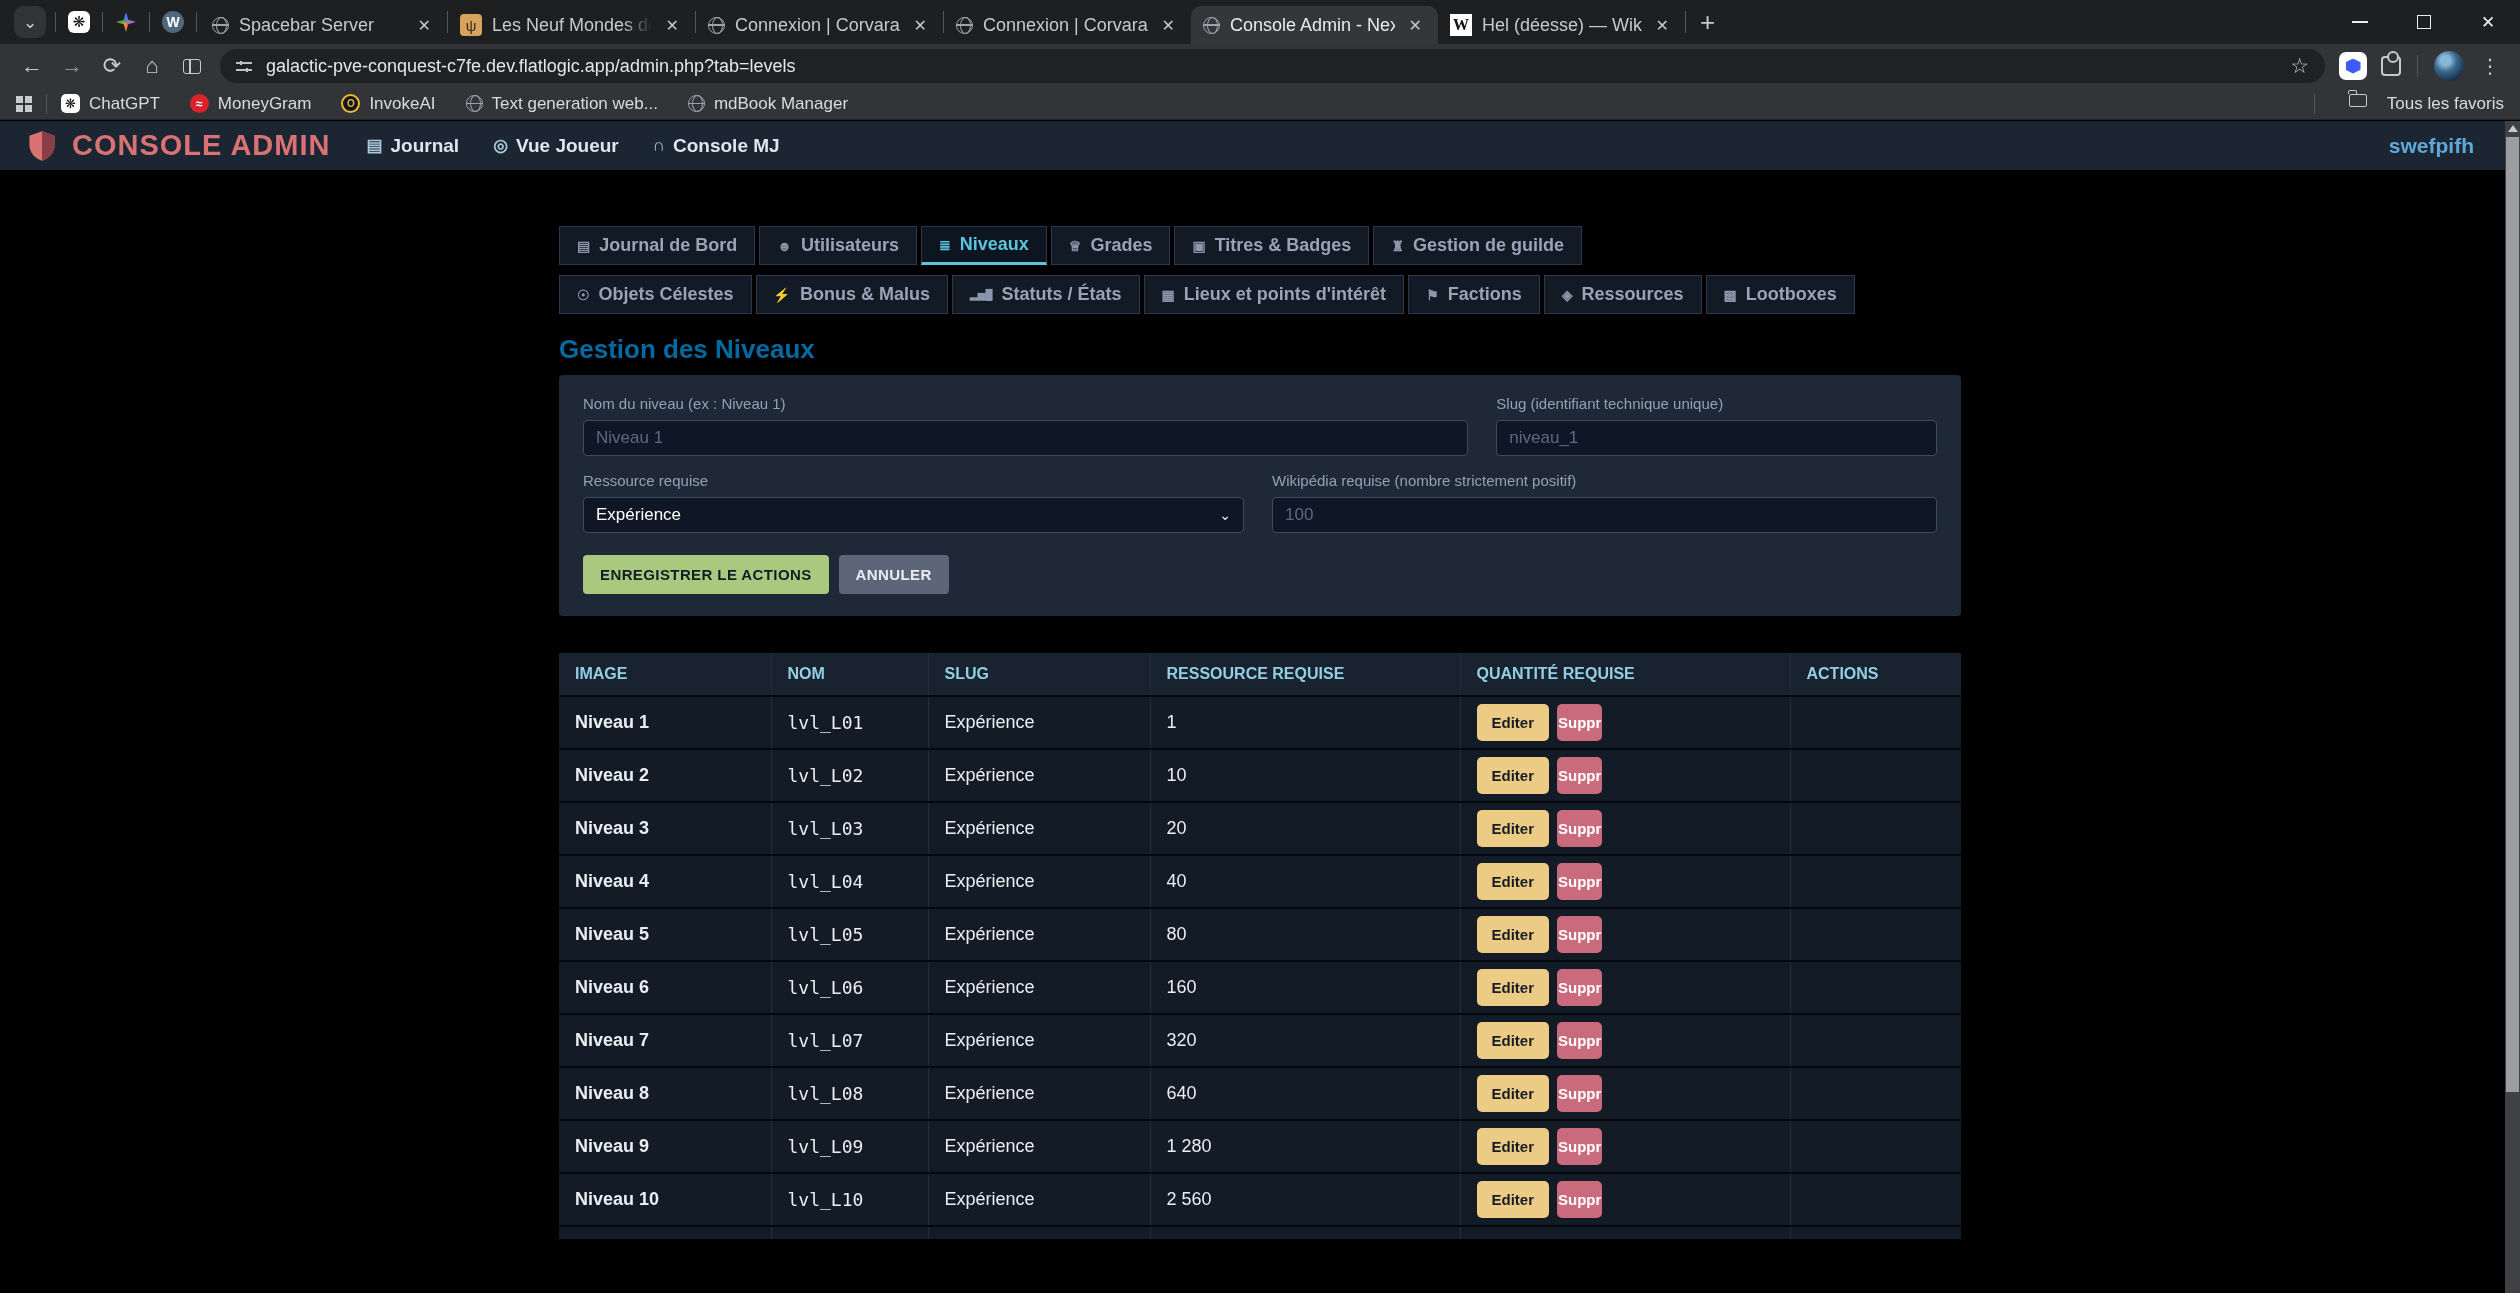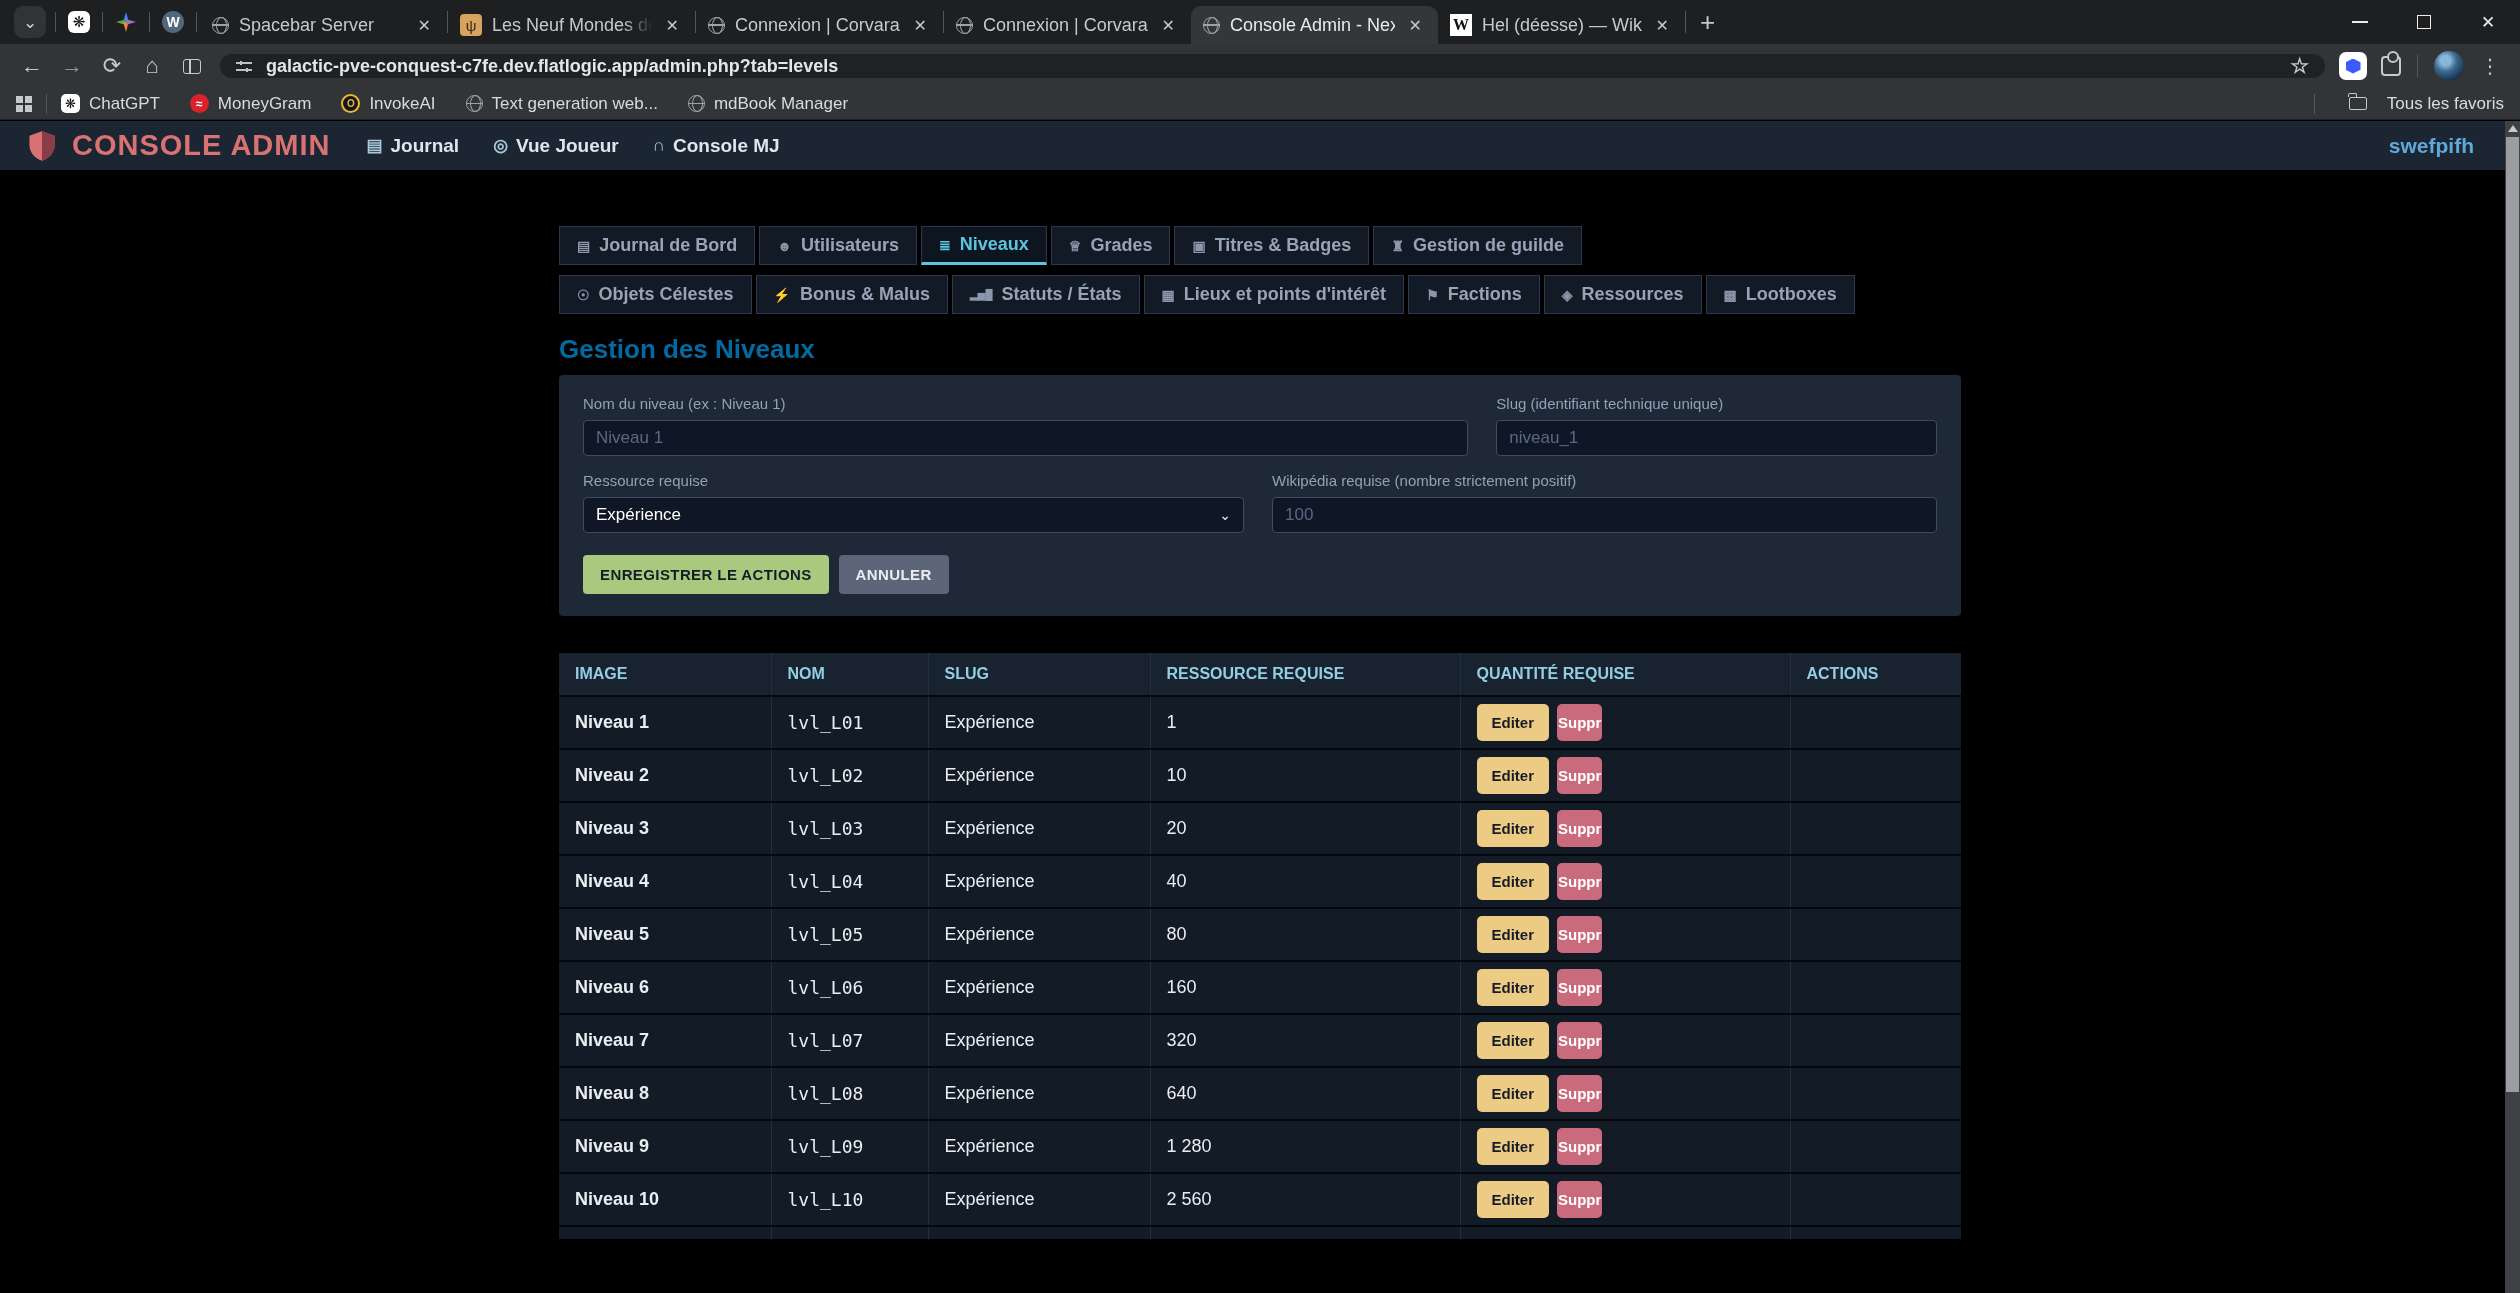--- a/index.html
+++ b/index.html
@@ -39,22 +39,22 @@
   .winbtn .bar { width:16px; height:2px; background:#ececec; }
   .winbtn .box { width:14px; height:14px; border:1.6px solid #ececec; }
 
   
   .toolbar { height:44px; background:#333438; display:flex; align-items:center; padding:0 12px; }
   .nav-ic { width:40px; height:36px; display:flex; align-items:center; justify-content:center;
     color:#c7c9cc; font-size:22px; flex:none; }
   .nav-ic.dim { color:#909396; }
   .panel-ic { width:18px; height:15px; border:1.8px solid #c7c9cc; border-radius:3px; position:relative; }
   .panel-ic::before { content:""; position:absolute; left:5px; top:-1px; bottom:-1px; width:1.8px; background:#c7c9cc; }
-  .omnibox { flex:1; height:24px; background:#202124; border-radius:17px; display:flex; align-items:center;
-    padding:0 16px; gap:14px; margin:13px 8px; min-width:0;font-weight:bold; }
+  .omnibox { flex:1; height:34px; background:#202124; border-radius:17px; display:flex; align-items:center;
+    padding:0 16px; gap:14px; margin:13px 8px; min-width:0; }
   .tune-ic { width:16px; height:12px; flex:none;
     background:linear-gradient(#bdc1c6,#bdc1c6) 0 2px/16px 2px no-repeat,
                linear-gradient(#bdc1c6,#bdc1c6) 0 9px/16px 2px no-repeat,
                radial-gradient(circle 3px at 5px 3px,#bdc1c6 60%,transparent 62%),
                radial-gradient(circle 3px at 11px 10px,#bdc1c6 60%,transparent 62%); }
   .url { color:#e4e6e9; font-size:18px; white-space:nowrap; overflow:hidden; flex:1; }
   .star-ic { margin-left:auto; color:#c7c9cc; font-size:21px; flex:none; }
   .ext-blue { width:28px; height:28px; background:#fff; border-radius:7px; display:flex; align-items:center; justify-content:center; margin:0 6px; }
   .ext-blue .hex { width:15px; height:15px; background:#3d5afe;
     clip-path:polygon(50% 0,100% 25%,100% 75%,50% 100%,0 75%,0 25%); }
@@ -73,21 +73,21 @@
     -webkit-mask:linear-gradient(#000,#000) 0 0/7px 7px no-repeat, linear-gradient(#000,#000) 9px 0/7px 7px no-repeat,
                  linear-gradient(#000,#000) 0 9px/7px 7px no-repeat, linear-gradient(#000,#000) 9px 9px/7px 7px no-repeat;
             mask:linear-gradient(#000,#000) 0 0/7px 7px no-repeat, linear-gradient(#000,#000) 9px 0/7px 7px no-repeat,
                  linear-gradient(#000,#000) 0 9px/7px 7px no-repeat, linear-gradient(#000,#000) 9px 9px/7px 7px no-repeat; }
   .bm-sep { width:1px; height:20px; background:#55565a; margin:0 14px; }
   .bm-item { display:flex; align-items:center; gap:9px; margin-right:30px; white-space:nowrap; }
   .bm-ic { width:19px; height:19px; border-radius:50%; display:flex; align-items:center; justify-content:center; font-size:13px; flex:none; }
   .bm-chatgpt { background:#fff; color:#111; border-radius:5px; }
   .bm-mg { background:#d8232a; color:#fff; font-size:12px; font-weight:bold; }
   .bm-invoke { background:#15151f; border:2px solid #e8b931; color:#e8b931; font-size:10px; font-weight:bold; }
-  .bm-right { margin-left:auto; display:flex; align-items:center; gap:20px; }
+  .bm-right { margin-left:auto; display:flex; align-items:flex-start; gap:20px; }
   .folder-ic { width:18px; height:13px; border:1.8px solid #c7c9cc; border-radius:2px; position:relative; }
   .folder-ic::before { content:""; position:absolute; top:-5px; left:-1.8px; width:7px; height:3px; border:1.8px solid #c7c9cc; border-bottom:none; border-radius:2px 2px 0 0; }
 
   
   .webpage { position:absolute; top:121px; left:0; right:0; bottom:0; background:#000; }
   .pg-scrollbar { position:absolute; right:0; top:121px; bottom:0; width:15px; background:#404144; z-index:5; }
   .pg-arrow { position:absolute; top:4px; left:3px; width:0; height:0;
     border-left:5px solid transparent; border-right:5px solid transparent; border-bottom:7px solid #c8c8c8; }
   .pg-thumb { position:absolute; top:16px; left:1px; right:1px; height:955px; background:#9b9da0; }
 

